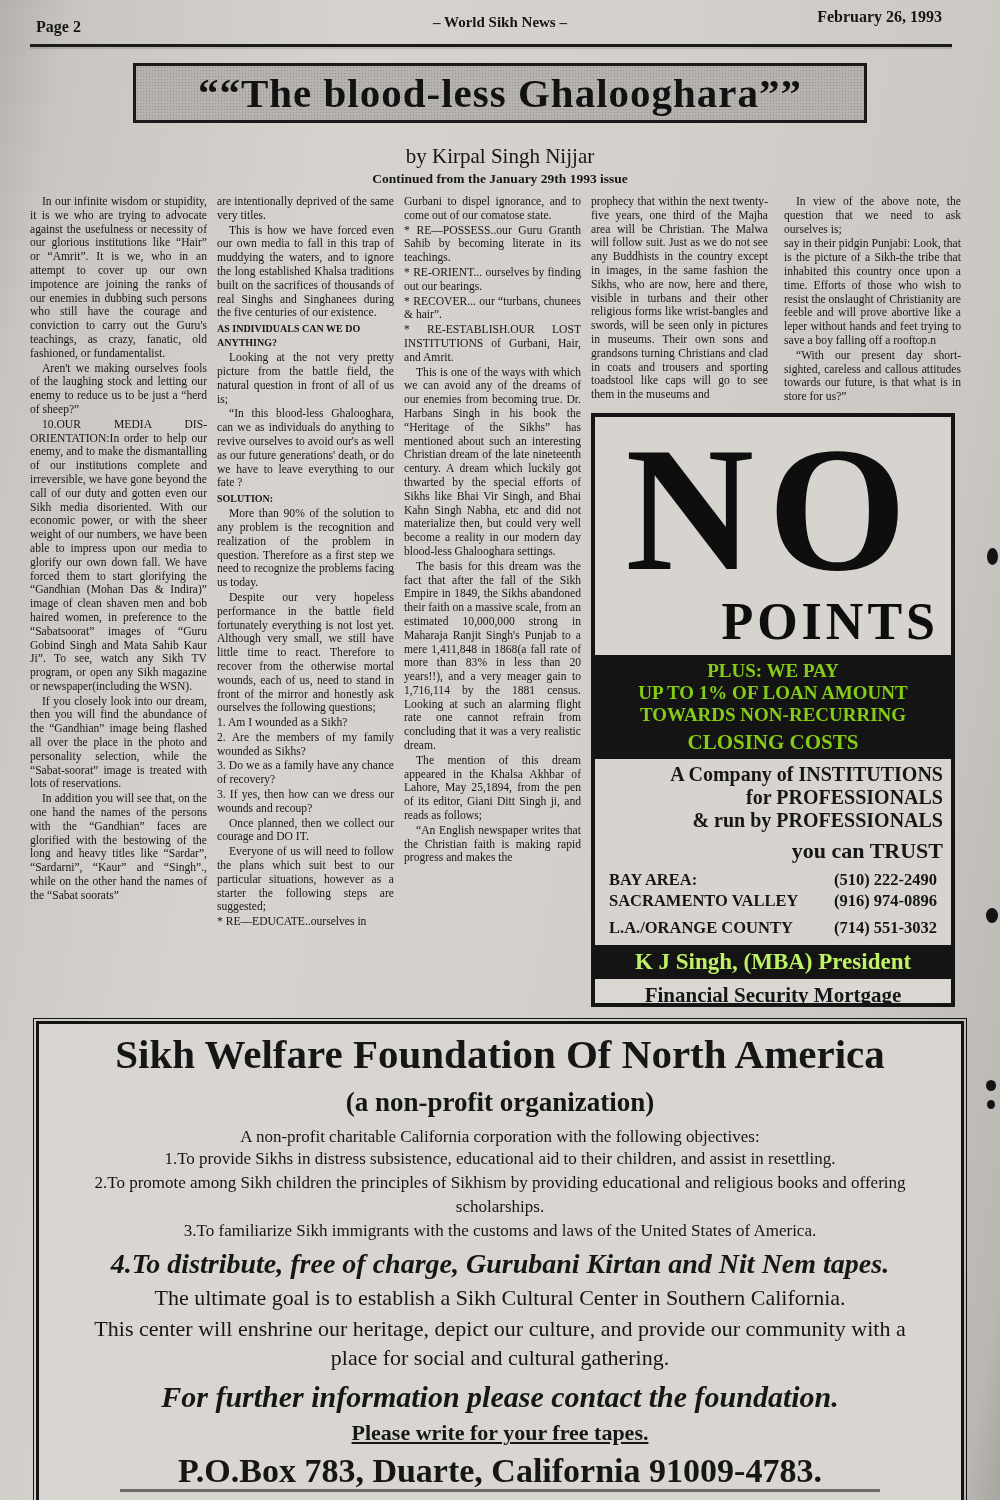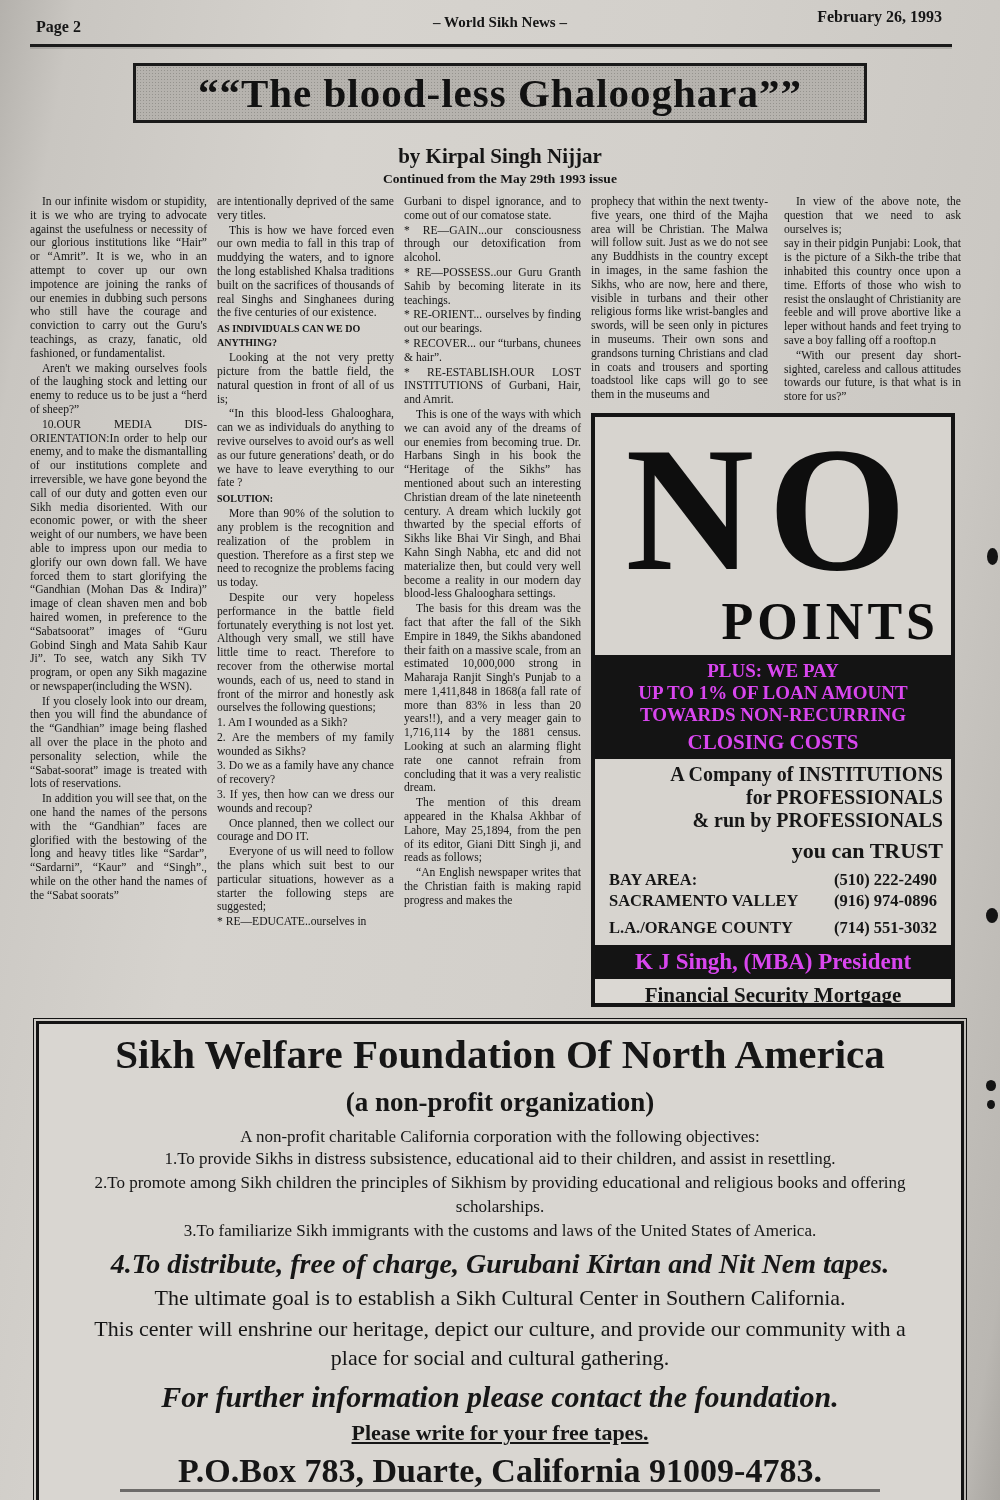--- a/index.html
+++ b/index.html
@@ -21,21 +21,21 @@
   
   .headline-box{
     margin:16px auto 4px;width:728px;height:54px;
     background:#b6b3ae;
     background-image:radial-gradient(rgba(90,88,85,.35) 1px,transparent 1px);
     background-size:3px 3px;
     border:3px solid #1a1a1a;
     display:flex;align-items:center;justify-content:center;
   }
   .headline-box h1{margin:0;font-size:41px;font-weight:bold;letter-spacing:1px;color:#121212;}
-  .byline{text-align:center;font-size:21px;font-weight:bold;margin-top:21px;}
+  .byline{text-align:center;font-size:21px;font-weight:normal;margin-top:21px;}
   .continued{text-align:center;font-size:13.5px;font-weight:bold;margin:2px 0 8px;}
   
   .article-body{display:flex;gap:10px;padding:0 45px 0 30px;}
   .col{width:177px;flex:none;font-size:11.6px;line-height:13.8px;text-align:justify;}
   .right-zone{width:364px;flex:none;}
   .cols45{display:flex;gap:16px;}
   .cols45 .col{width:177px;}
   .para{margin:0 0 1px 0;}
   .indent{text-indent:12px;}
   .head{font-weight:bold;font-size:10px;text-align:left;line-height:14px;margin-top:2px;}
@@ -46,33 +46,33 @@
   }
   .ad-no{
     font-weight:bold;font-size:178px;line-height:168px;text-align:center;
     letter-spacing:14px;margin-top:8px;color:#0e0e0e;
   }
   .ad-points{
     font-weight:bold;font-size:52px;line-height:54px;text-align:right;
     padding-right:12px;letter-spacing:4px;color:#0e0e0e;margin-top:2px;
   }
   .ad-black{
-    background:#141414;color:#d946ef;text-align:center;
+    background:#141414;color:#84cc16;text-align:center;
     font-weight:bold;padding:5px 0 4px;margin-top:6px;
   }
   .ad-black .pl{font-size:19px;line-height:22px;}
   .ad-black .pl-big{font-size:21px;line-height:26px;margin-top:3px;}
   .ad-co{padding:4px 8px 0;}
   .ad-co .co-line{text-align:right;font-weight:bold;font-size:20px;line-height:23px;}
   .ad-co .trust{text-align:right;font-weight:bold;font-size:22px;line-height:26px;margin-top:6px;}
   .phone-row{display:flex;justify-content:space-between;font-weight:bold;font-size:16.5px;line-height:21px;padding:0 6px;}
   .phone-row.first{margin-top:5px;}
   .phone-row.last{margin-top:6px;}
   .ad-president{
-    background:#141414;color:#d946ef;text-align:center;font-weight:bold;
+    background:#141414;color:#bef264;text-align:center;font-weight:bold;
     font-size:23px;padding:4px 0;margin-top:7px;
   }
   .ad-fsm{
     text-align:center;font-weight:bold;font-size:21px;padding:4px 0 5px;
     background:#dbd8d3;border-bottom:3px solid #14532d;
   }
   
   .foundation-ad{
     margin:14px 36px 0;
     border:3px solid #141414;
@@ -107,21 +107,21 @@
     <span class="pageno">Page 2</span>
     <span class="masthead">– World Sikh News –</span>
     <span class="date">February 26, 1993</span>
   </div>
   <div class="hdr-rule"></div>
 
   <div class="headline-box">
     <h1>““The blood-less Ghalooghara””</h1>
   </div>
   <div class="byline">by Kirpal Singh Nijjar</div>
-  <div class="continued">Continued from the May 29th 1993 issue</div>
+  <div class="continued">Continued from the January 29th 1993 issue</div>
 
   <div class="article-body">
 
     <div class="col">
       <p class="para indent">In our infinite wisdom or stupidity, it is we who are trying to advocate against the usefulness or necessity of our glorious institutions like “Hair” or “Amrit”. It is we, who in an attempt to cover up our own impotence are joining the ranks of our enemies in dubbing such persons who still have the courage and conviction to carry out the Guru's teachings, as crazy, fanatic, old fashioned, or fundamentalist.</p>
       <p class="para indent">Aren't we making ourselves fools of the laughing stock and letting our enemy to reduce us to be just a “herd of sheep?”</p>
       <p class="para indent">10.OUR MEDIA DIS-ORIENTATION:In order to help our enemy, and to make the dismantalling of our institutions complete and irreversible, we have gone beyond the call of our duty and gotten even our Sikh media disoriented. With our economic power, or with the sheer weight of our numbers, we have been able to impress upon our media to glorify our own down fall. We have forced them to start glorifying the “Gandhian (Mohan Das &amp; Indira)” image of clean shaven men and bob haired women, in preference to the “Sabatsoorat” images of “Guru Gobind Singh and Mata Sahib Kaur Ji”. To see, watch any Sikh TV program, or open any Sikh magazine or newspaper(including the WSN).</p>
       <p class="para indent">If you closely look into our dream, then you will find the abundance of the “Gandhian” image being flashed all over the place in the photo and personality selection, while the “Sabat-soorat” image is treated with lots of reservations.</p>
       <p class="para indent">In addition you will see that, on the one hand the names of the persons with the “Gandhian” faces are glorified with the bestowing of the long and heavy titles like “Sardar”, “Sardarni”, “Kaur” and “Singh”., while on the other hand the names of the “Sabat soorats”</p>
     </div>
@@ -139,21 +139,20 @@
       <p class="para">2. Are the members of my family wounded as Sikhs?</p>
       <p class="para">3. Do we as a family have any chance of recovery?</p>
       <p class="para">3. If yes, then how can we dress our wounds and recoup?</p>
       <p class="para indent">Once planned, then we collect our courage and DO IT.</p>
       <p class="para indent">Everyone of us will need to follow the plans which suit best to our particular situations, however as a starter the following steps are suggested;</p>
       <p class="para">* RE—EDUCATE..ourselves in</p>
     </div>
 
     <div class="col">
       <p class="para">Gurbani to dispel ignorance, and to come out of our comatose state.</p>
-      <p class="para">* RE—GAIN...our consciousness through our detoxification from alcohol.</p>
       <p class="para">* RE—POSSESS..our Guru Granth Sahib by becoming literate in its teachings.</p>
       <p class="para">* RE-ORIENT... ourselves by finding out our bearings.</p>
       <p class="para">* RECOVER... our “turbans, chunees &amp; hair”.</p>
       <p class="para">* RE-ESTABLISH.OUR LOST INSTITUTIONS of Gurbani, Hair, and Amrit.</p>
       <p class="para indent">This is one of the ways with which we can avoid any of the dreams of our enemies from becoming true. Dr. Harbans Singh in his book the “Heritage of the Sikhs” has mentioned about such an interesting Christian dream of the late nineteenth century. A dream which luckily got thwarted by the special efforts of Sikhs like Bhai Vir Singh, and Bhai Kahn Singh Nabha, etc and did not materialize then, but could very well become a reality in our modern day blood-less Ghalooghara settings.</p>
       <p class="para indent">The basis for this dream was the fact that after the fall of the Sikh Empire in 1849, the Sikhs abandoned their faith on a massive scale, from an estimated 10,000,000 strong in Maharaja Ranjit Singh's Punjab to a mere 1,411,848 in 1868(a fall rate of more than 83% in less than 20 years!!), and a very meager gain to 1,716,114 by the 1881 census. Looking at such an alarming flight rate one cannot refrain from concluding that it was a very realistic dream.</p>
       <p class="para indent">The mention of this dream appeared in the Khalsa Akhbar of Lahore, May 25,1894, from the pen of its editor, Giani Ditt Singh ji, and reads as follows;</p>
       <p class="para indent">“An English newspaper writes that the Christian faith is making rapid progress and makes the</p>
     </div>
 

